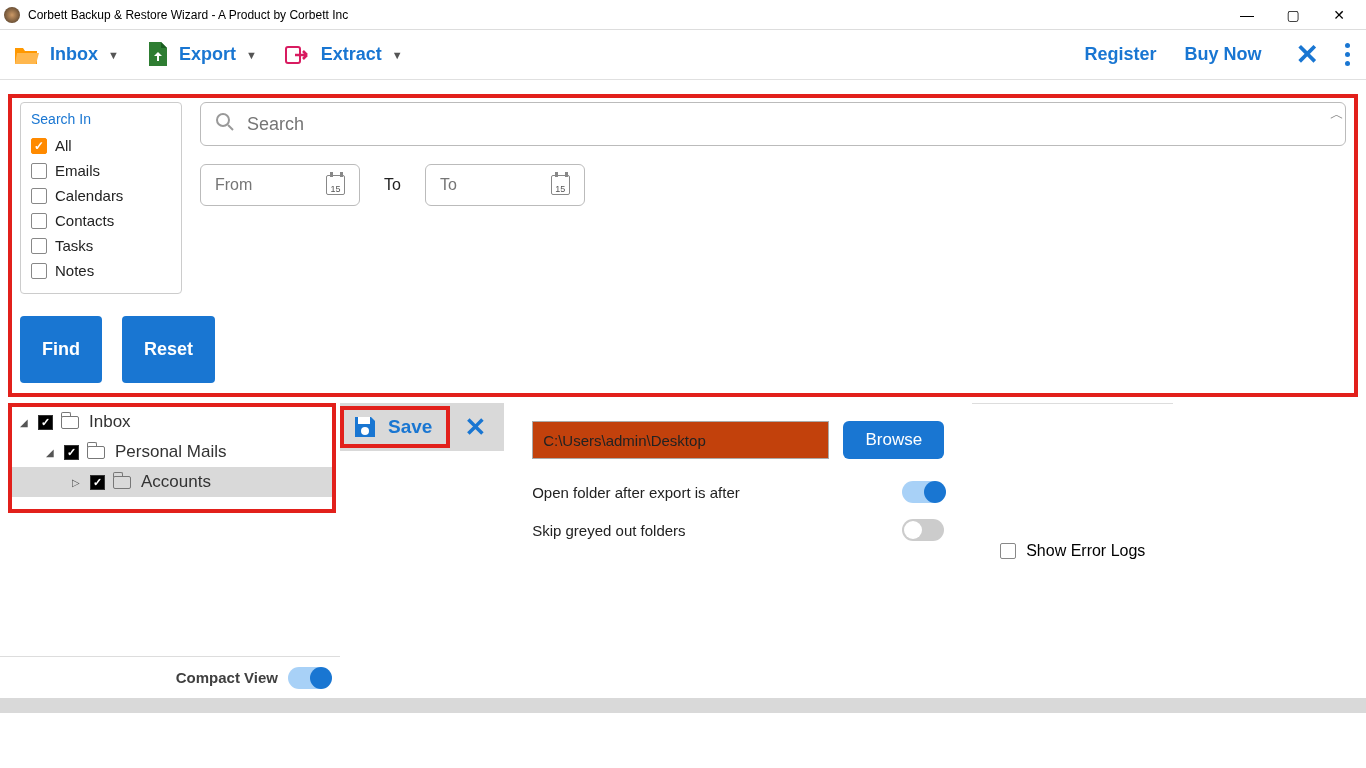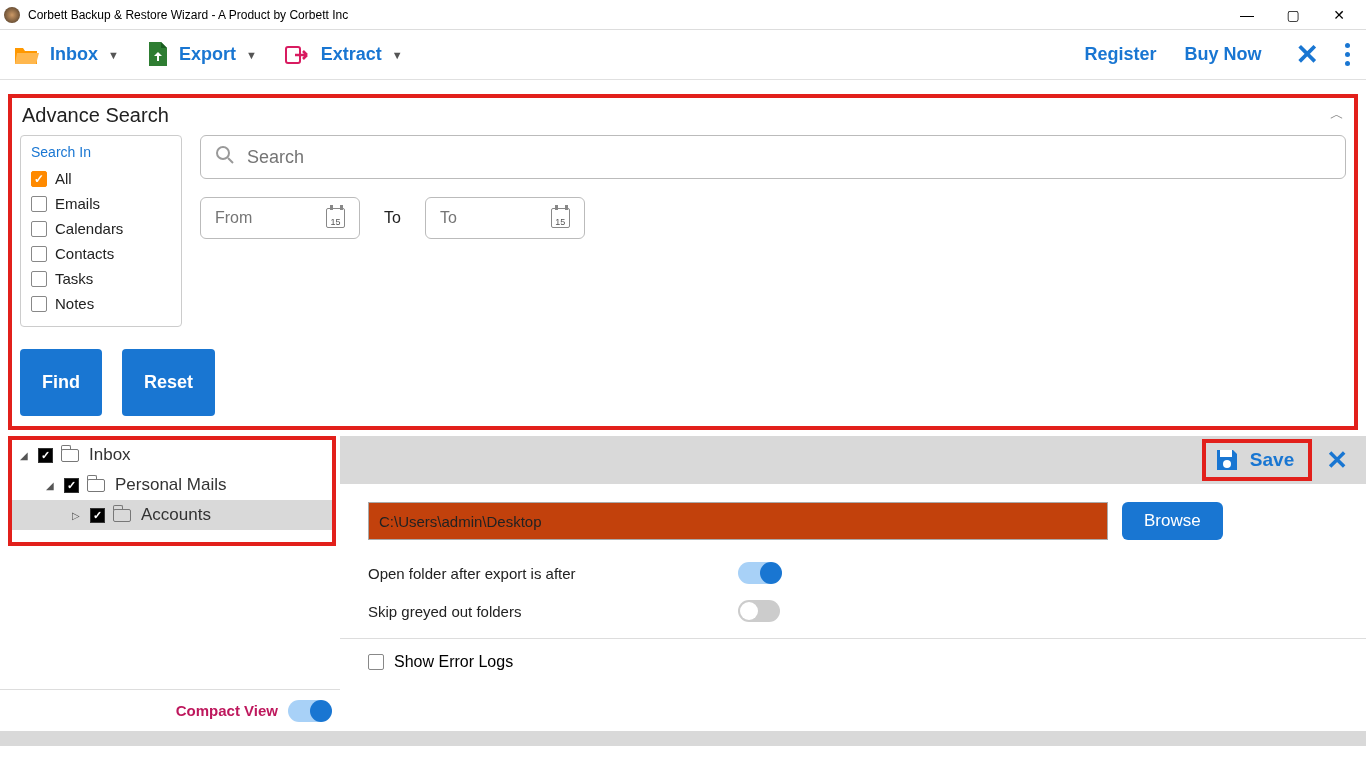--- a/index.html
+++ b/index.html
@@ -54,24 +54,24 @@
 .tree-row .expander { width:12px; font-size:10px; color:#555; margin-right:6px; }
 .tree-row .tcb { width:15px; height:15px; border:1.5px solid #333; margin-right:8px; display:flex; align-items:center; justify-content:center; }
 .tree-row .tcb.checked { background:#000; }
 .tree-row .tcb.checked::after { content:"✓"; color:#fff; font-size:11px; font-weight:700; }
 .tree-row .fico { width:18px; height:13px; border:1.5px solid #777; border-radius:2px; margin-right:10px; position:relative; }
 .tree-row .fico::before { content:""; position:absolute; left:-1.5px; top:-5px; width:8px; height:4px; border:1.5px solid #777; border-bottom:none; border-radius:2px 2px 0 0; }
 .tree-row.ind1 { padding-left:34px; }
 .tree-row.ind2 { padding-left:60px; }
 
 .compact-bar { margin-top:auto; display:flex; align-items:center; justify-content:flex-end; height:42px; border-top:1px solid #ddd; padding-right:10px; gap:10px; }
-.compact-bar .lbl { font-size:15px; font-weight:600; color:#be185d; }
-
-
-.right-pane { flex:1; display:flex; flex-direction:column; }
+.compact-bar .lbl { font-size:15px; font-weight:600; color:#404040; }
+
+
+.right-pane { flex:1; display:flex; flex-direction:row; }
 .save-bar { height:48px; background:#d9d9d9; display:flex; align-items:center; justify-content:flex-end; padding-right:18px; gap:14px; }
 .save-btn-wrap { border:4px solid #e2201b; display:flex; align-items:center; padding:4px 14px 4px 8px; cursor:pointer; }
 .save-btn-wrap .label { color:#1976d2; font-size:19px; font-weight:600; margin-left:10px; }
 .rx { color:#1976d2; font-size:26px; font-weight:700; cursor:pointer; }
 
 .settings { padding:18px 28px 0 28px; }
 .settings .lbl { font-size:15px; color:#222; margin-bottom:6px; }
 .loc-row { display:flex; gap:14px; margin-bottom:22px; }
 .loc-input { flex:1; max-width:740px; border:1px solid #aaa; height:38px; padding:0 10px; font-size:15px; color:#222; background:#c2410c; }
 .browse-btn { background:#1976d2; color:#fff; border:none; border-radius:6px; padding:0 22px; height:38px; font-size:17px; cursor:pointer; }
@@ -140,21 +140,20 @@
   <div class="tb-link">Buy Now</div>
   <div class="tb-big-x">✕</div>
   <div class="tb-dots">
       <span></span>
       <span></span>
       <span></span>
     </div>
 </div>
 
 <div class="adv-wrap">
-  <div class="adv-title">Advance Search</div>
   <div class="adv-chevron">︿</div>
   <div class="adv-body">
     <div class="search-in">
       <div class="search-in-title">Search In</div>
       <div class="si-item">
           <span class="cb checked"></span>
           <span>All</span>
         </div>
       <div class="si-item">
           <span class="cb"></span>

